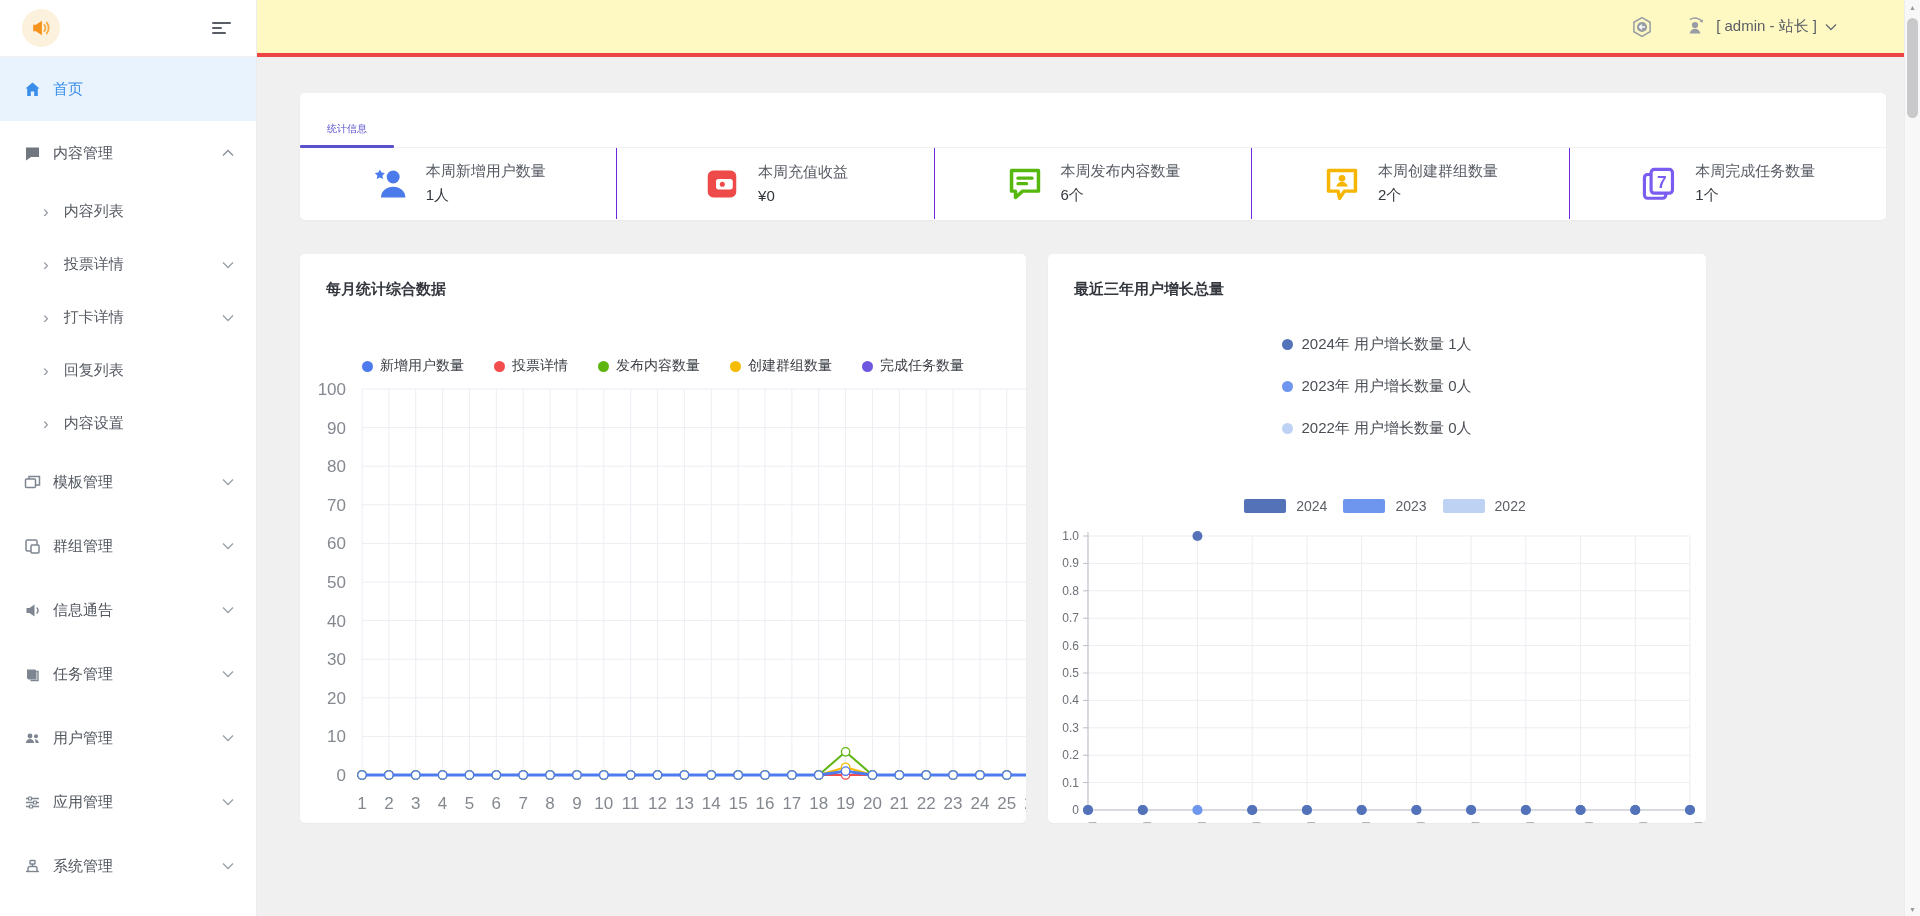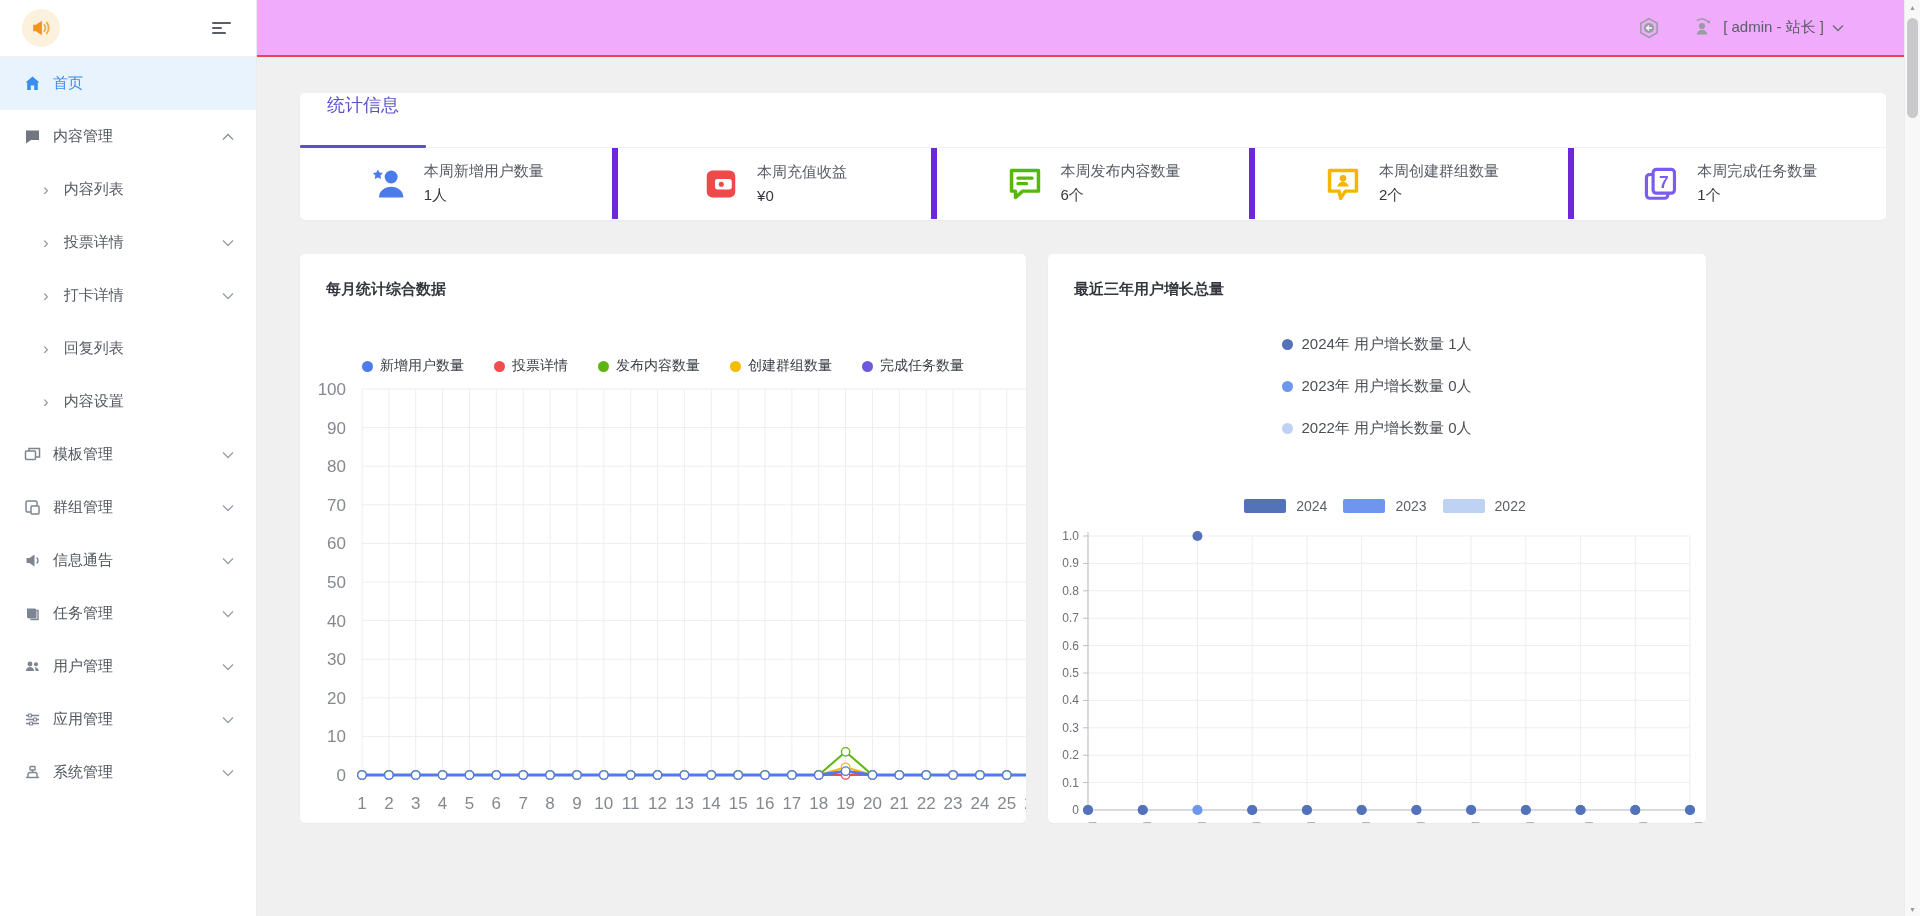--- a/index.html
+++ b/index.html
@@ -5,41 +5,41 @@
   *{box-sizing:border-box;margin:0;padding:0;}
   html,body{width:1920px;height:916px;overflow:hidden;}
   body{position:relative;font-family:"Liberation Sans","DejaVu Sans",sans-serif;background:#f0f0f1;color:#33373d;}
 
   
   .sidebar{position:absolute;left:0;top:0;width:257px;height:916px;background:#fff;border-right:1px solid #ececee;z-index:5;}
   .logo-bar{height:57px;display:flex;align-items:center;justify-content:space-between;padding:0 24px 0 22px;border-bottom:1px solid #f0f0f0;}
   .logo-badge{width:38px;height:38px;border-radius:50%;background:#fcf1dd;display:flex;align-items:center;justify-content:center;cursor:pointer;}
   .collapse-btn{cursor:pointer;display:flex;align-items:center;}
   .menu{padding-top:0;}
-  .menu-item{height:53px;display:flex;align-items:center;padding:0 22px 0 24px;cursor:pointer;color:#51565e;font-size:15px;}
+  .menu-item{height:64px;display:flex;align-items:center;padding:0 22px 0 24px;cursor:pointer;color:#51565e;font-size:15px;}
   .menu-item .mi{margin-right:12px;flex:none;}
   .menu-item .flex1,.menu-sub .flex1{flex:1;}
   .menu-item.active{background:#e8f3fd;color:#3a8de8;}
   .menu-sub{height:53px;display:flex;align-items:center;padding:0 22px 0 43px;cursor:pointer;color:#565b63;font-size:15px;}
   .sub-arrow{color:#9297a0;margin-right:15px;font-size:17px;line-height:1;}
   .chev{flex:none;display:flex;}
 
   
-  .header{position:absolute;left:257px;top:0;right:4px;height:57px;background:#f0abfc;border-bottom:2px solid #ef4444;display:flex;align-items:center;justify-content:flex-end;gap:28px;padding-right:72px;}
+  .header{position:absolute;left:257px;top:0;right:11px;height:57px;background:#fef9c3;border-bottom:4px solid #ef4444;display:flex;align-items:center;justify-content:flex-end;gap:28px;padding-right:72px;}
   .hd-ic{cursor:pointer;display:flex;}
   .user-box{display:flex;align-items:center;gap:8px;color:#5a5e66;font-size:15px;cursor:pointer;}
 
   
   .content{position:absolute;left:257px;top:57px;right:16px;bottom:0;padding:36px 18px 0 43px;}
   .stats-card{background:#fff;border-radius:5px;height:127px;box-shadow:0 1px 2px rgba(0,0,0,.03);}
   .tab-bar{height:55px;border-bottom:1px solid #f1f1f3;display:flex;}
-  .tab{position:relative;padding:0 27px;display:flex;align-items:flex-start;font-size:18px;cursor:pointer;}
+  .tab{position:relative;padding:11px 27px;display:flex;align-items:flex-end;font-size:10px;cursor:pointer;}
   .tab-underline{position:absolute;left:0;bottom:-1px;height:3px;width:100%;border-radius:1px;}
   .stats-row{display:flex;height:71px;}
-  .stat-cell{flex:1;display:flex;align-items:center;justify-content:center;gap:17px;border-right:6px solid #6d28d9;}
+  .stat-cell{flex:1;display:flex;align-items:center;justify-content:center;gap:17px;border-right:1px solid #6d28d9;}
   .stat-cell:last-child{border-right:none;}
   .stat-ic{width:38px;height:38px;flex:none;}
   .stat-label{font-size:15px;color:#565b63;}
   .stat-value{font-size:15px;color:#33373d;margin-top:5px;}
 
   .charts-row{display:flex;gap:22px;margin-top:34px;}
   .panel{background:#fff;border-radius:5px;height:569px;box-shadow:0 1px 2px rgba(0,0,0,.03);overflow:hidden;}
   .panel-left{width:726px;}
   .panel-right{width:658px;}
   .panel-title{padding:26px 0 0 26px;font-size:15px;font-weight:bold;color:#33373d;}

